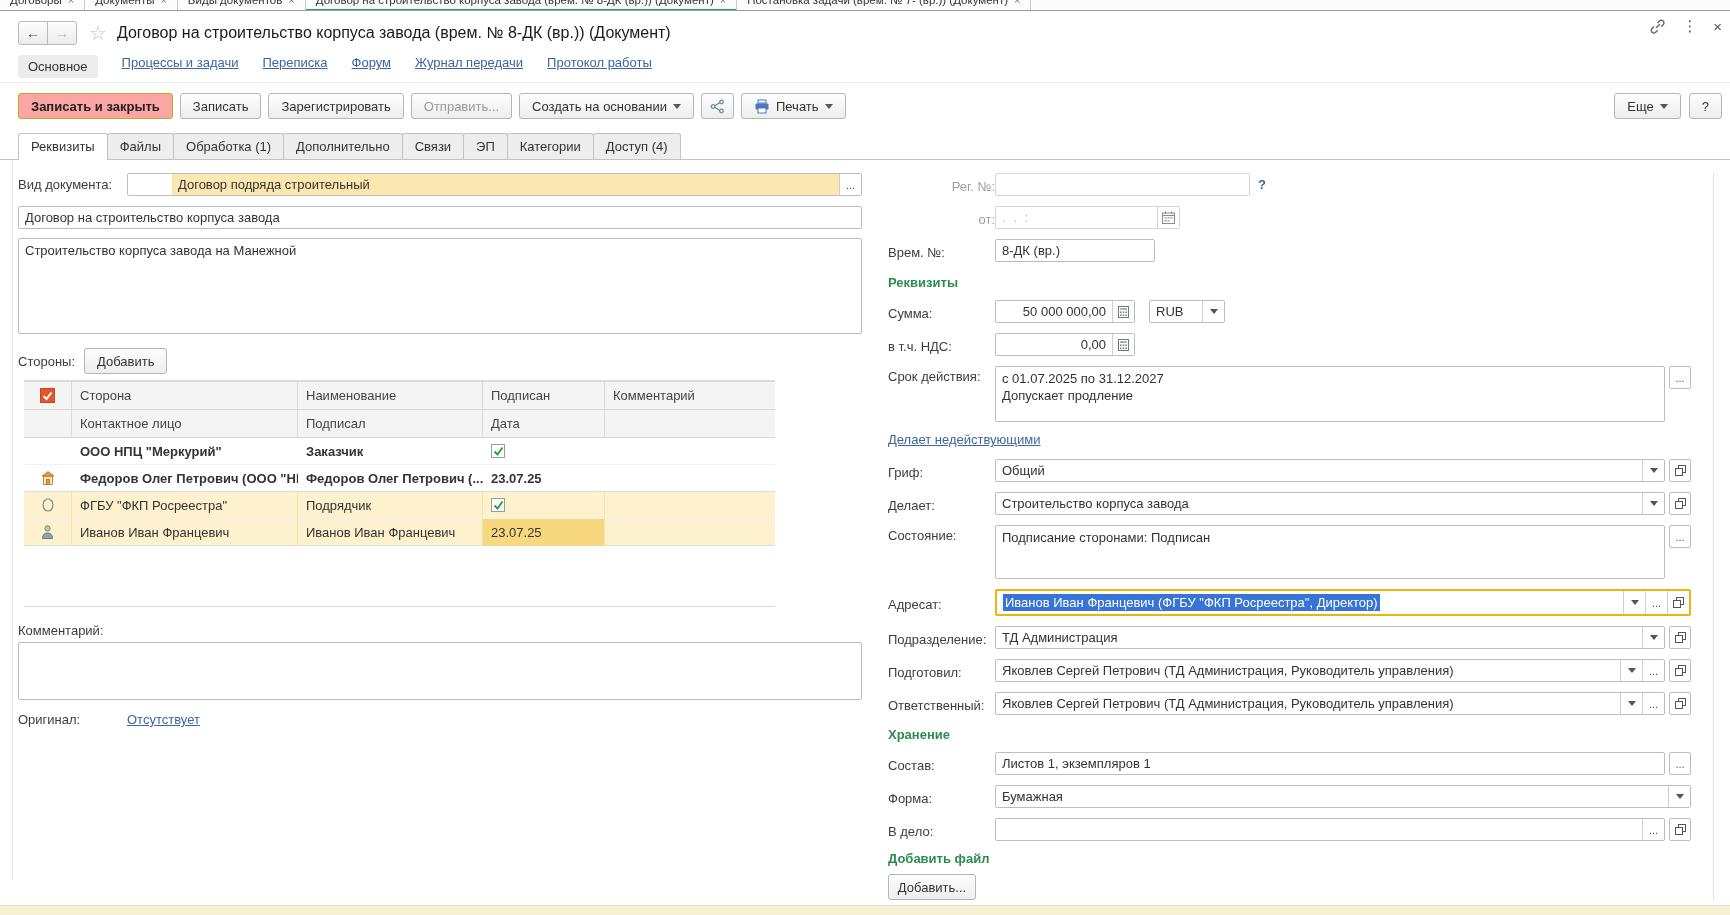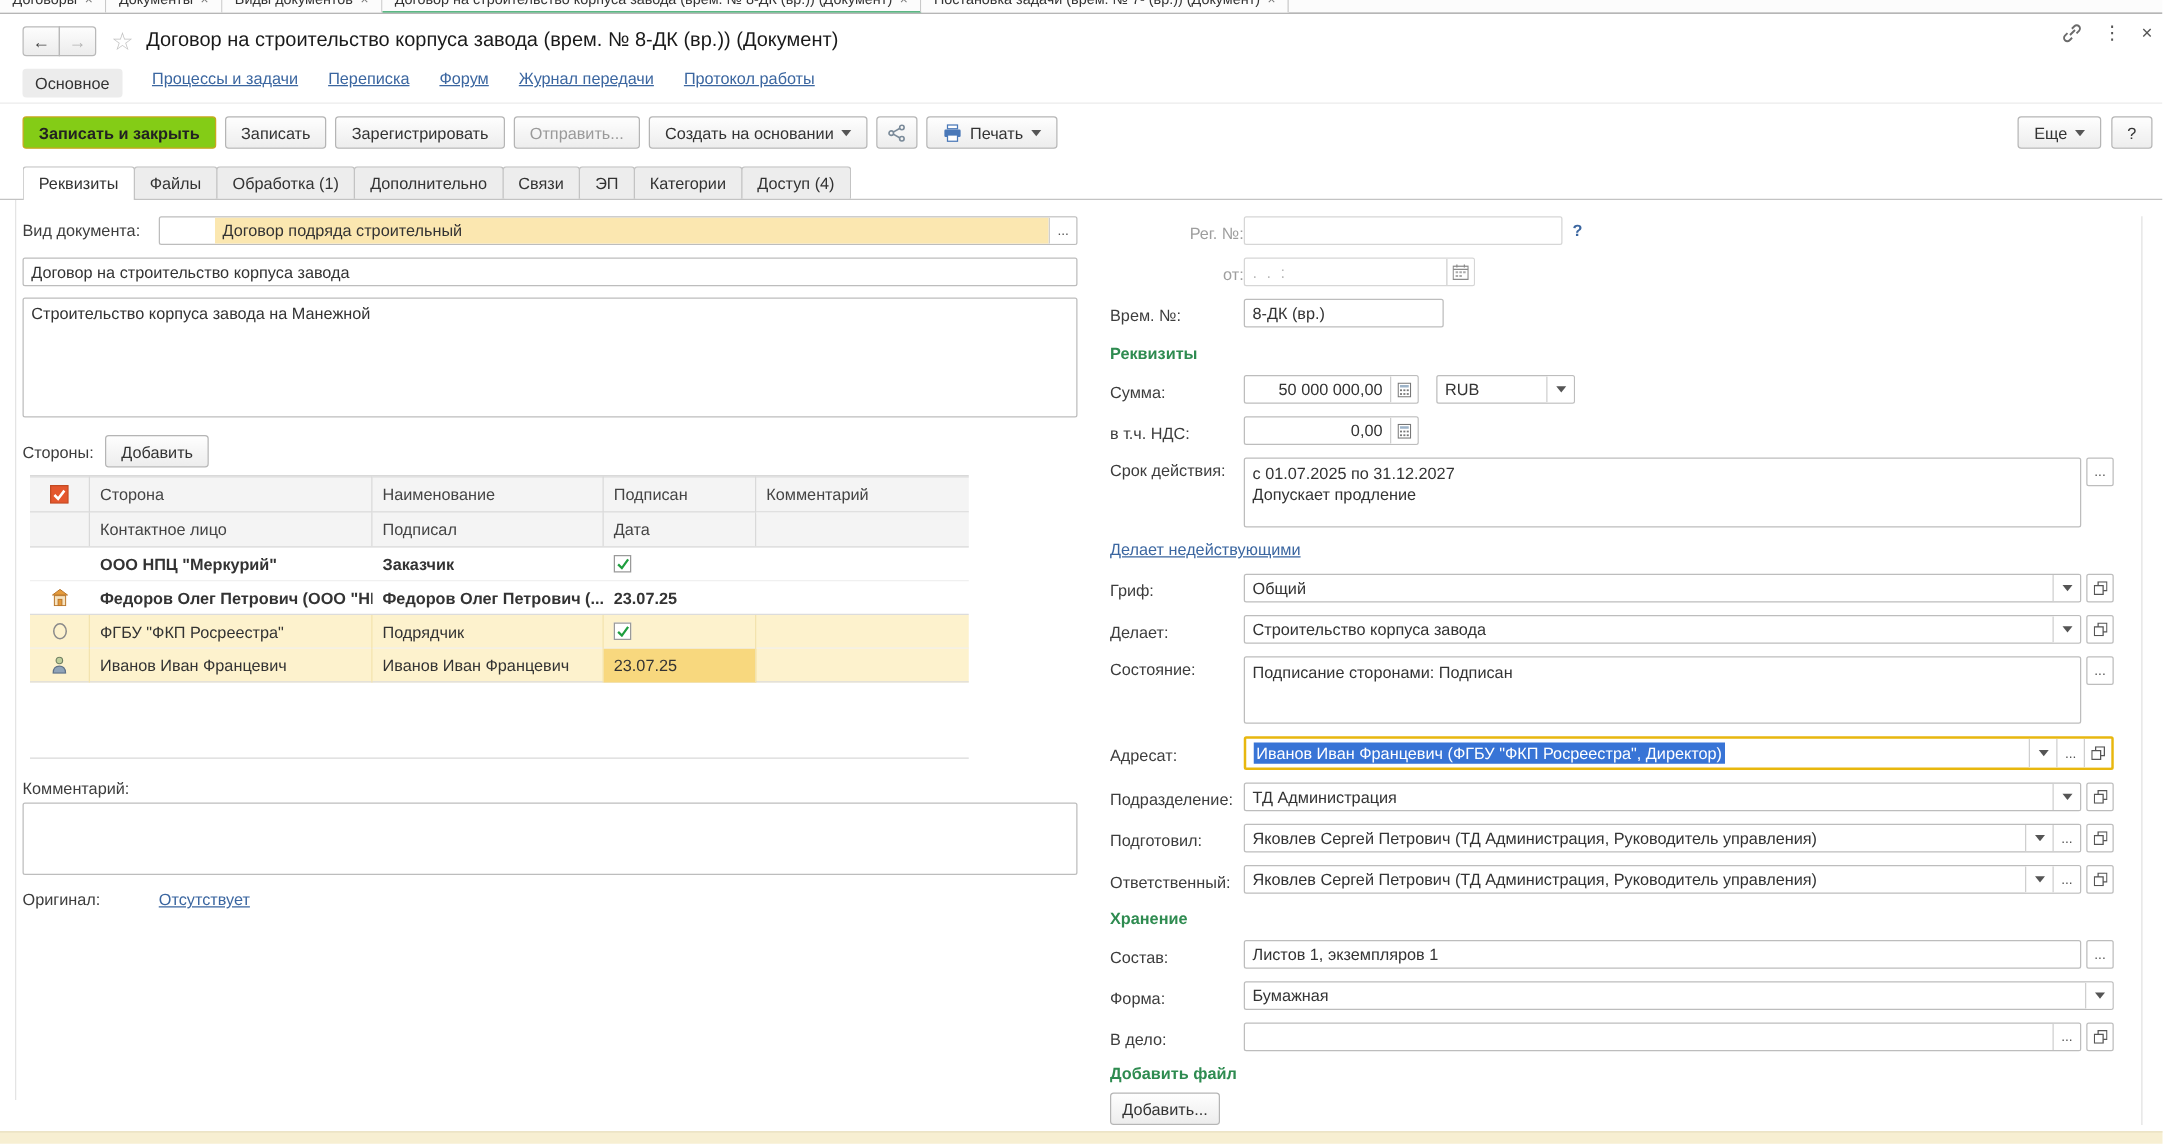--- a/index.html
+++ b/index.html
@@ -28,21 +28,21 @@
 
   
   .navlinks { display:flex; align-items:flex-start; padding-left:18px; height:28px; gap:24px; border-bottom:1px solid #ececec; margin-bottom:4px;}
   .navlinks .current { background:#ececec; border-radius:3px; padding:4px 10px; color:#333; }
   .navlinks a { color:#3b66a0; text-decoration:underline; cursor:pointer; }
 
   
   .cmdbar { position:relative; display:flex; align-items:center; padding-left:18px; height:38px; gap:7px; }
   .btn { height:26px; padding:0 12px; background:linear-gradient(#fefefe,#ededed); border:1px solid #b5b5b5;
     border-radius:3px; display:inline-flex; align-items:center; gap:6px; color:#333; white-space:nowrap; }
-  .btn.primary { background:#84cc16; border-color:#c9a61d; font-weight:bold; color:#222; }
+  .btn.primary { background:#fca5a5; border-color:#c9a61d; font-weight:bold; color:#222; }
   .btn.disabled { color:#9a9a9a; }
   .caret { width:0; height:0; border-left:4px solid transparent; border-right:4px solid transparent; border-top:5px solid #555; display:inline-block; }
   .btn.iconbtn { padding:0 8px; }
   .cmdright { position:absolute; right:8px; top:6px; display:flex; gap:8px; }
 
   
   .formtabs { padding-left:18px; margin-top:8px; position:relative; height:27px; }
   .formtabs:after { content:""; position:absolute; left:0; right:0; bottom:0; border-bottom:1px solid #c3c3c3; }
   .ftab { display:inline-block; height:26px; line-height:25px; padding:0 12px; background:#ededed; border:1px solid #c3c3c3;
     border-bottom:none; border-radius:3px 3px 0 0; margin-right:-1px; position:relative; color:#333; }
@@ -349,21 +349,21 @@
                 <rect x="2" y="5.5" width="1.6" height="1.4"></rect>
                 <rect x="4.7" y="5.5" width="1.6" height="1.4"></rect>
                 <rect x="7.4" y="5.5" width="1.6" height="1.4"></rect>
                 <rect x="2" y="8.5" width="1.6" height="1.4"></rect>
                 <rect x="4.7" y="8.5" width="1.6" height="1.4"></rect>
                 <rect x="7.4" y="8.5" width="1.6" height="1.4"></rect>
               </g>
           </svg>
         </div>
       </div>
-      <div class="fieldgrp" style="width:111px; margin-left:14px;">
+      <div class="fieldgrp" style="width:76px; margin-left:14px;">
         <div class="val">RUB</div>
         <div class="inbtn">
             <span class="caret"></span>
           </div>
       </div>
     </div>
 
     <div class="frow">
       <span class="lbl">в т.ч. НДС:</span>
       <div class="fieldgrp" style="width:140px;">

